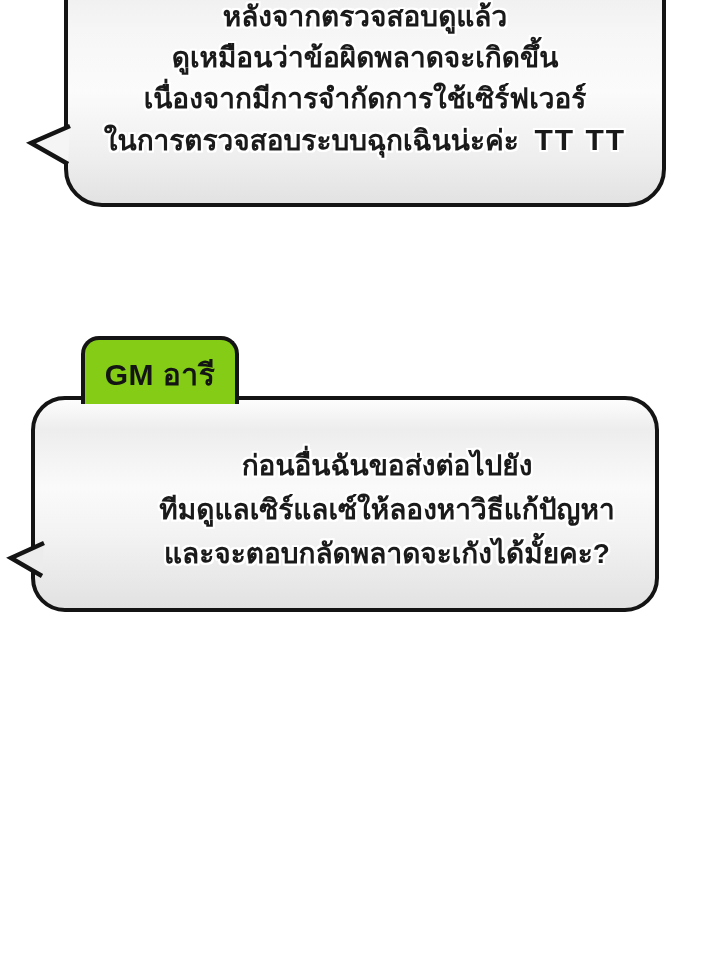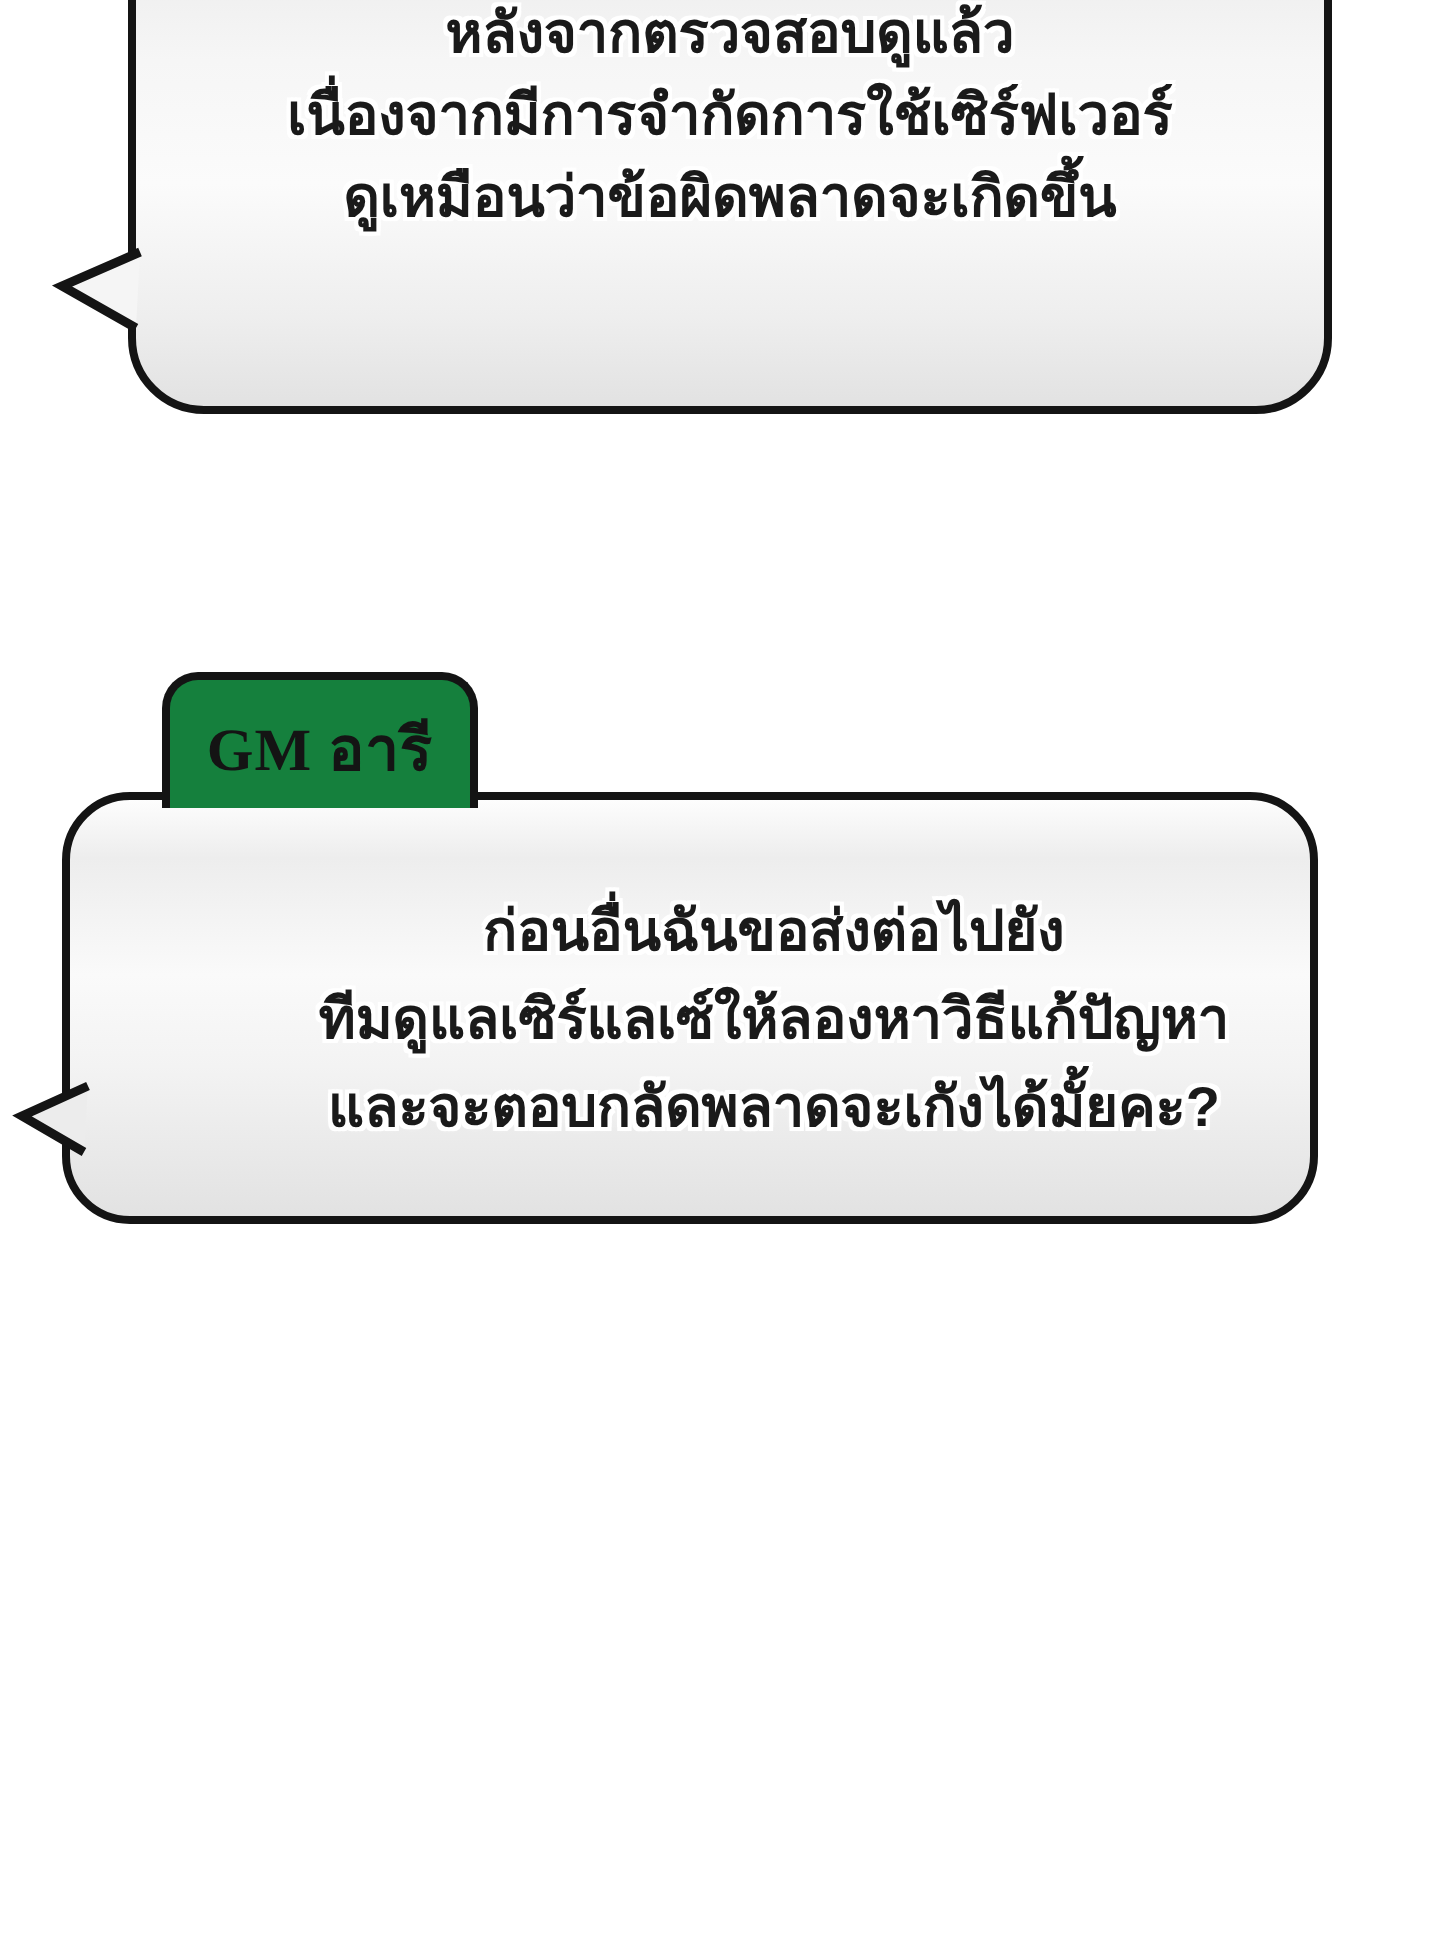--- a/index.html
+++ b/index.html
@@ -41,27 +41,26 @@
 
   
   .speaker-tag {
     position: absolute;
     left: 81px; top: 336px;
     width: 158px; height: 68px;
     box-sizing: border-box;
     border: 4px solid #141414;
     border-bottom: none;
     border-radius: 18px 18px 0 0;
-    background: #15803d;
+    background: #84cc16;
     z-index: 2;
     display: flex;
     align-items: center;
     justify-content: center;
     padding-top: 4px;
-    font-family: Liberation Serif, serif;
   }
   .speaker-tag span {
     font-size: 30px;
     font-weight: 700;
     color: #141414;
     letter-spacing: 0.5px;
   }
 
   
   .text-block {
@@ -105,22 +104,26 @@
 <div class="panel">
 
   <div class="bubble bubble-top"></div>
 
   <svg class="tail tail-top" width="48" height="48" viewBox="0 0 48 48">
     <path d="M46,6 L7,23 L44,44" fill="#f5f5f5" stroke="#141414" stroke-width="4.5" stroke-linejoin="miter" stroke-linecap="butt"></path>
   </svg>
 
   <div class="text-block text-top">
     <div class="line">หลังจากตรวจสอบดูแล้ว</div>
+    <div class="line">ดูเหมือนว่าข้อผิดพลาดจะเกิดขึ้น</div>
     <div class="line">เนื่องจากมีการจำกัดการใช้เซิร์ฟเวอร์</div>
-    <div class="line">ดูเหมือนว่าข้อผิดพลาดจะเกิดขึ้น</div>
+    <div class="line">
+      <span>ในการตรวจสอบระบบฉุกเฉินน่ะค่ะ</span>
+      <span class="emoticon">TT TT</span>
+    </div>
   </div>
 
   <div class="speaker-tag">
     <span>GM อารี</span>
   </div>
 
   <div class="bubble bubble-bottom"></div>
 
   <svg class="tail tail-bottom" width="44" height="42" viewBox="0 0 44 42">
     <path d="M40,5 L7,20 L38,38" fill="#ececec" stroke="#141414" stroke-width="4.5" stroke-linejoin="miter" stroke-linecap="butt"></path>

